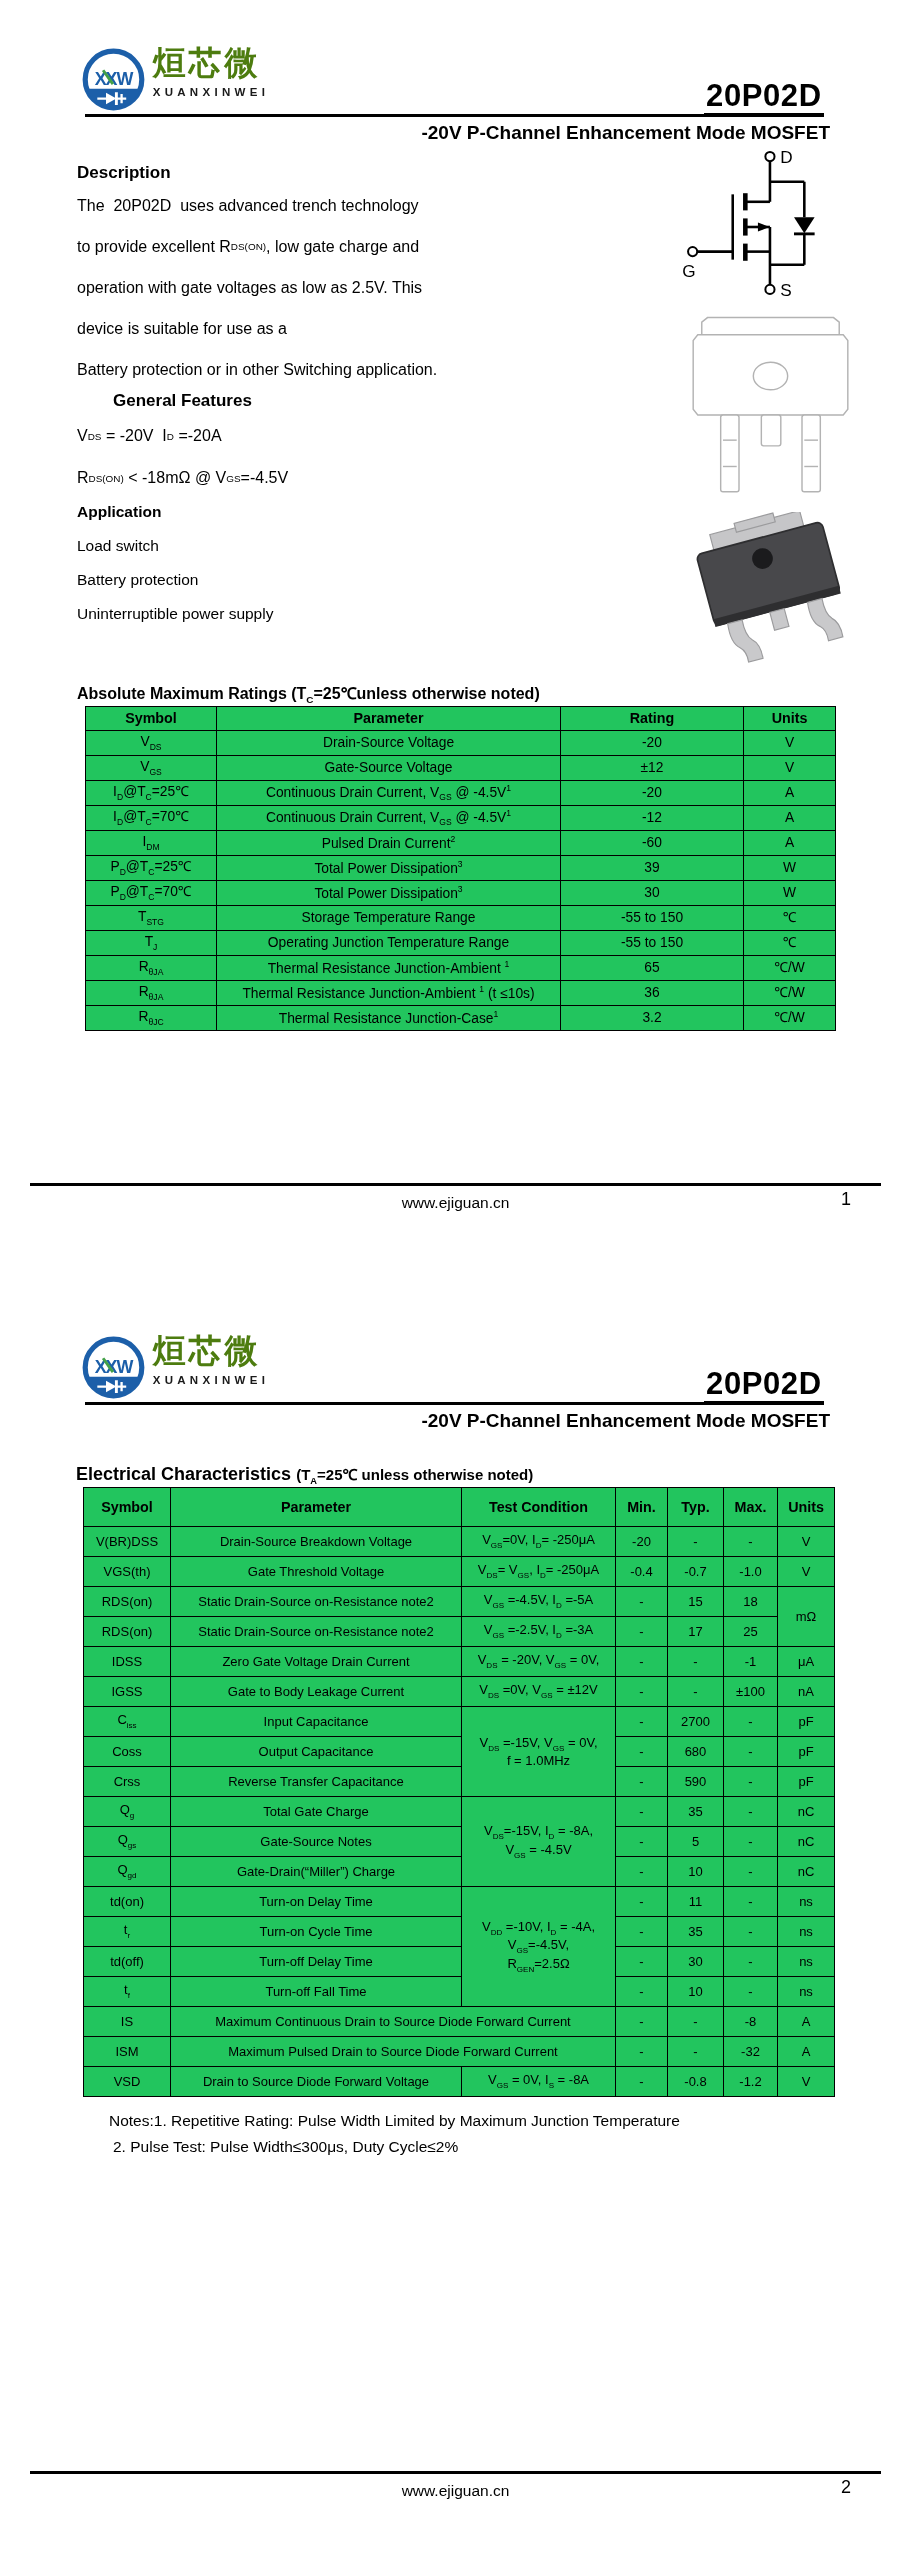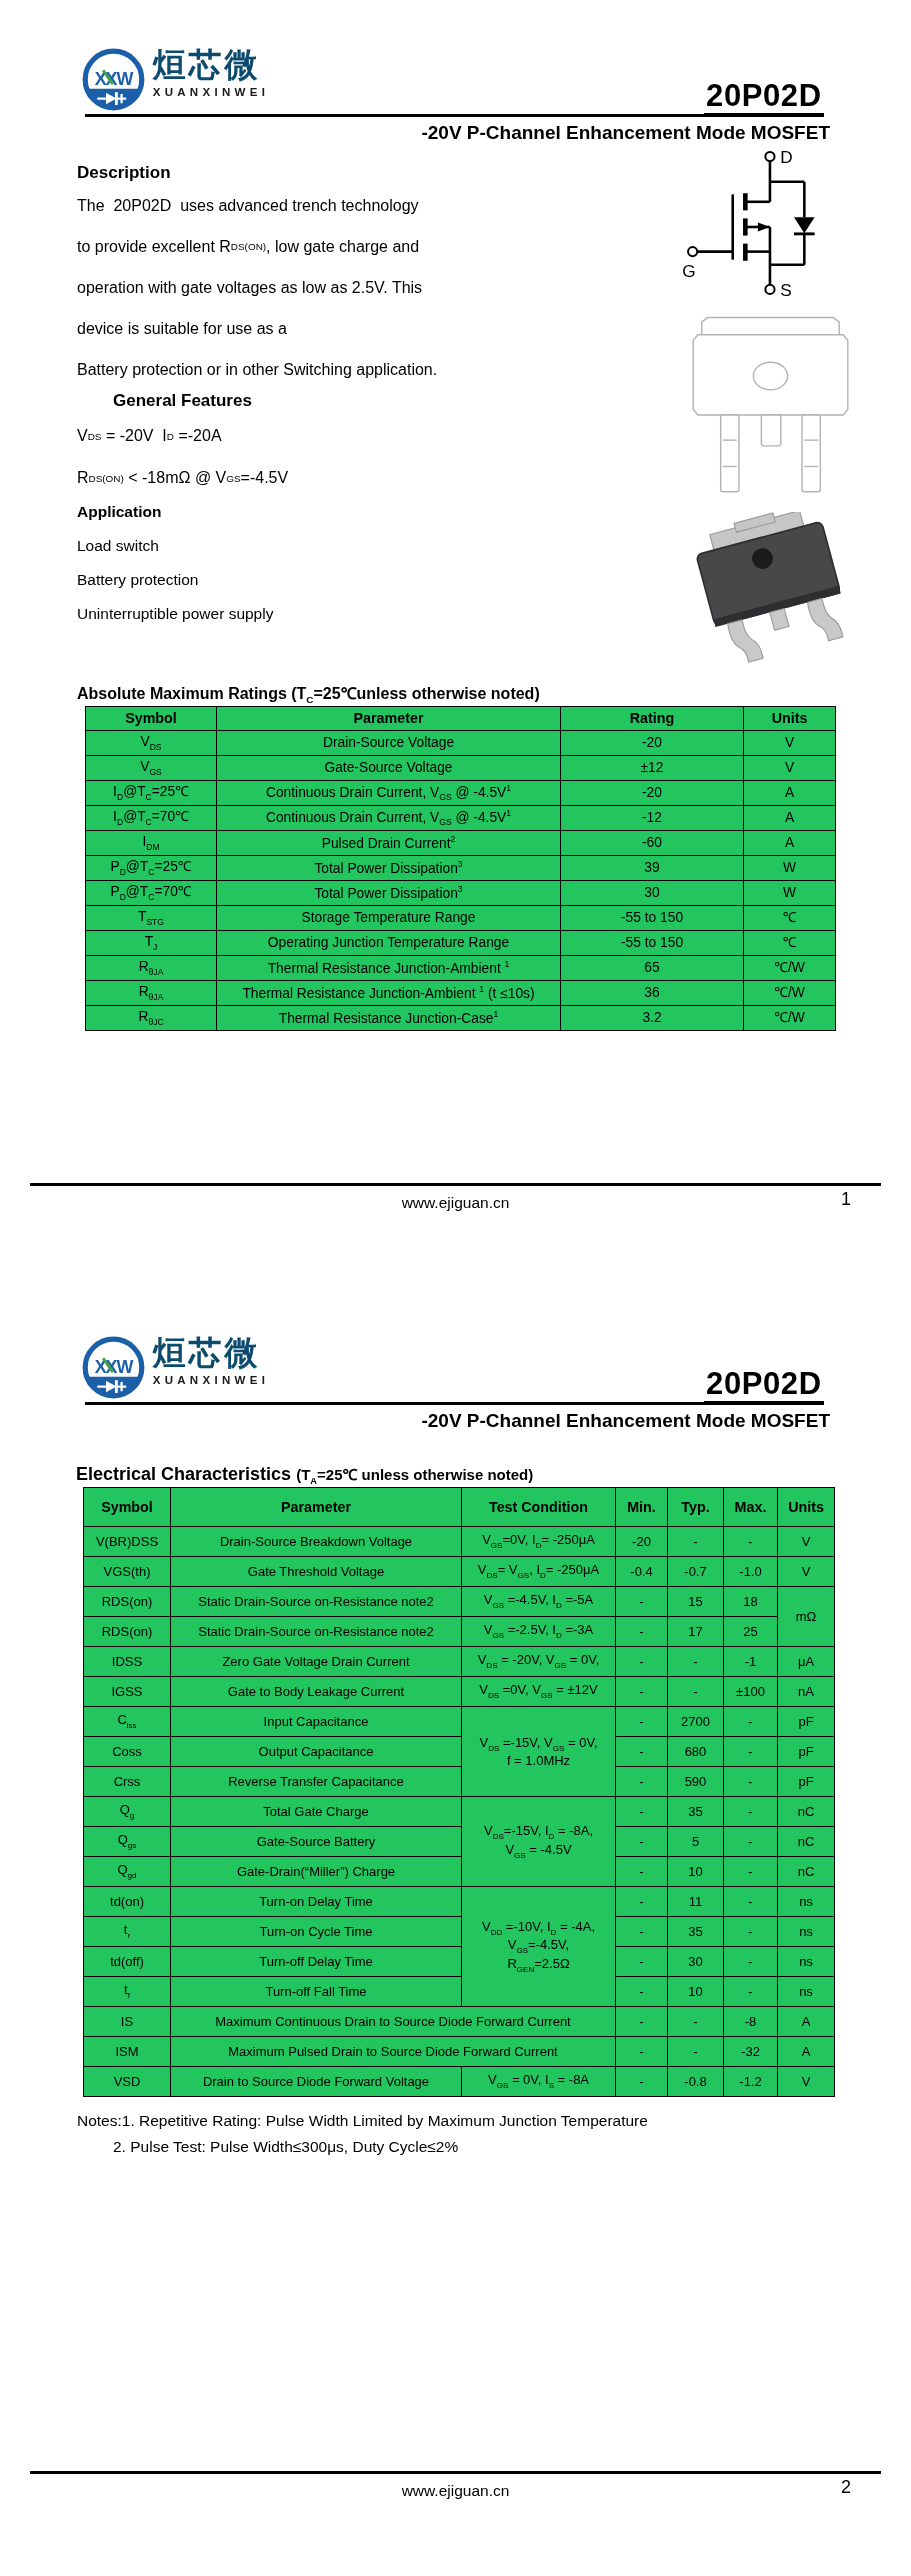--- a/index.html
+++ b/index.html
@@ -4,21 +4,21 @@
 <style>
   * { margin:0; padding:0; box-sizing:border-box; }
   html,body { background:#fff; }
   body { width:911px; font-family:"Liberation Sans", sans-serif; color:#000; }
   .page { position:relative; width:911px; height:1288px; background:#ffffff; overflow:hidden; }
 
   
   .logo { position:absolute; left:80px; top:46px; display:flex; align-items:flex-start; }
   .logo-mark { width:67px; height:67px; display:block; }
   .logo-text { margin-left:5.7px; padding-top:3.4px; }
-  .logo-cn { font-size:33px; font-weight:bold; letter-spacing:2.9px; line-height:1.0; color:#0c4a6e; font-family:Liberation Serif, serif; }
+  .logo-cn { font-size:33px; font-weight:bold; letter-spacing:2.9px; line-height:1.0; color:#4d7c0f; font-family:Liberation Mono, monospace; }
   .logo-en { font-size:11.5px; font-weight:bold; letter-spacing:4.3px; margin-top:3.4px; color:#1a1a1a; }
 
   .part-number { position:absolute; right:87px; top:79px; font-size:31px; line-height:33px;
                  font-weight:bold; letter-spacing:0.6px; border-bottom:4px solid #000; padding:0 2.3px 1.1px 2.3px; }
   .header-rule { position:absolute; left:85px; right:87px; top:114px; height:2.9px; background:#000; }
   .subtitle { position:absolute; right:81px; top:122px; font-size:19px; font-weight:bold; }
 
   
   .sec-heading { position:absolute; left:77px; font-size:17px; font-weight:bold; }
   .sub-heading { position:absolute; left:77px; font-size:15.5px; font-weight:bold; }
@@ -50,21 +50,21 @@
   .amr-heading { position:absolute; left:77px; top:682px; font-size:16px; font-weight:bold; }
 
   .ec-heading { position:absolute; left:76px; top:176px; font-size:18px; font-weight:bold; }
   .ec-heading .cond { font-size:15px; }
 
   .ec { left:83px; top:199px; width:750px; font-size:13px; }
   .ec thead tr { height:39px; } .ec th { font-size:14.3px; }
   .ec tbody tr { height:30px; }
 
   .notes { position:absolute; left:77px; top:820px; font-size:15.5px; }
-  .notes .line { height:26px; display:flex; align-items:center; white-space:pre-wrap; }
+  .notes .line { height:26px; display:flex; align-items:center; white-space:pre-wrap;margin-left:32px; }
   .notes .line:nth-child(2) { margin-left:36px; }
 
   
   .footer-rule { position:absolute; left:30px; right:30px; top:1183px; height:2.9px; background:#000; }
   .footer-url  { position:absolute; left:0; right:0; top:1194px; text-align:center; font-size:15.5px; }
   .footer-page { position:absolute; right:60px; top:1189px; font-size:18px; }
 </style>
 </head>
 <body>
 
@@ -420,21 +420,21 @@
           <td>Q<sub>g</sub></td>
           <td>Total Gate Charge</td>
           <td rowspan="3">V<sub>DS</sub>=-15V, I<sub>D</sub> = -8A,<br>V<sub>GS</sub> = -4.5V</td>
           <td>-</td>
           <td>35</td>
           <td>-</td>
           <td>nC</td>
         </tr>
         <tr>
           <td>Q<sub>gs</sub></td>
-          <td>Gate-Source Battery</td>
+          <td>Gate-Source Notes</td>
           <td>-</td>
           <td>5</td>
           <td>-</td>
           <td>nC</td>
         </tr>
         <tr>
           <td>Q<sub>gd</sub></td>
           <td>Gate-Drain(“Miller”) Charge</td>
           <td>-</td>
           <td>10</td>

